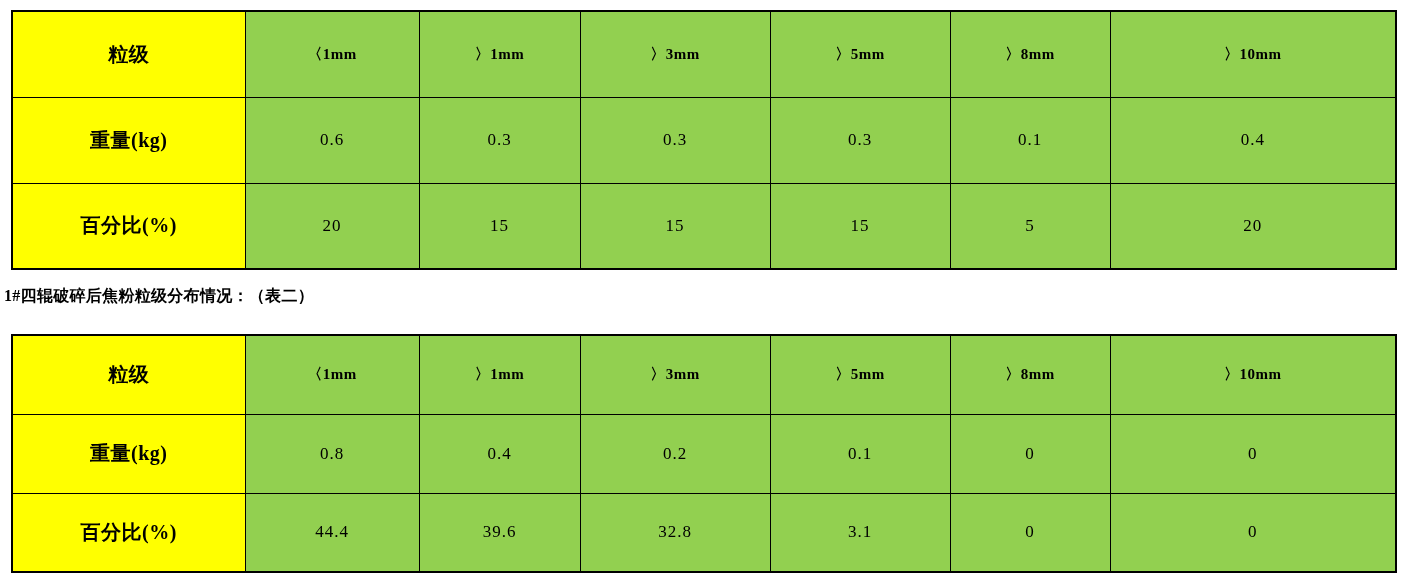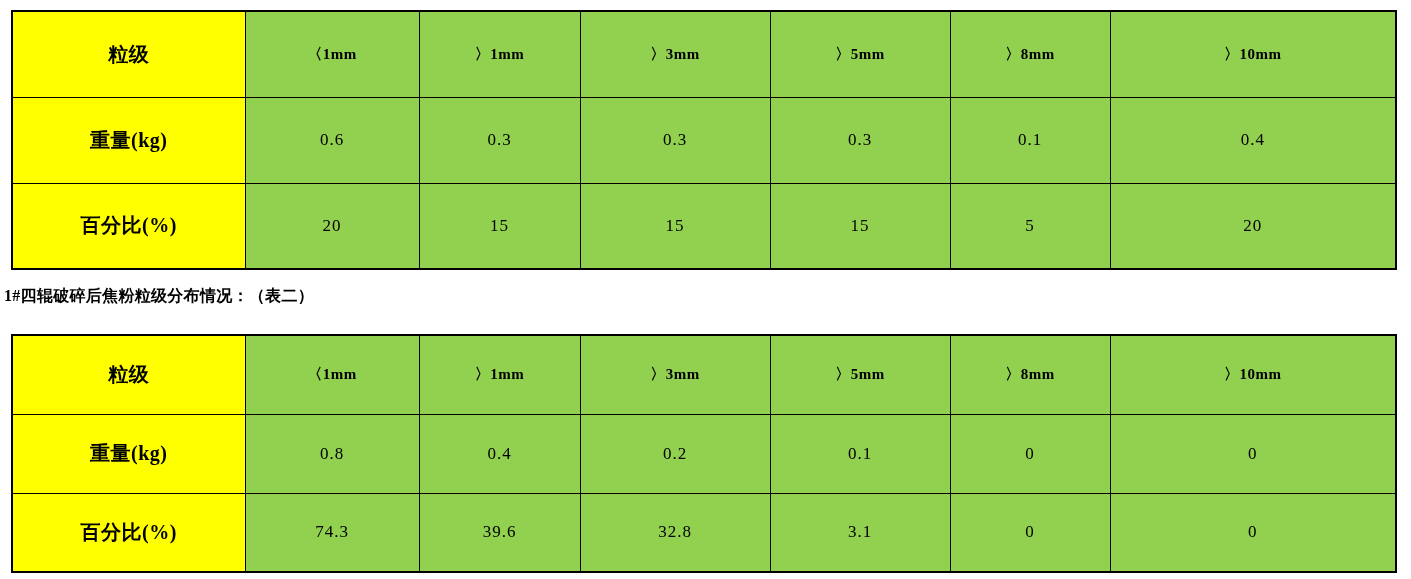--- a/index.html
+++ b/index.html
@@ -159,21 +159,21 @@
         <td class="label-cell">重量(kg)</td>
         <td class="num-cell">0.8</td>
         <td class="num-cell">0.4</td>
         <td class="num-cell">0.2</td>
         <td class="num-cell">0.1</td>
         <td class="num-cell">0</td>
         <td class="num-cell">0</td>
       </tr>
       <tr>
         <td class="label-cell">百分比(%)</td>
-        <td class="num-cell">74.3</td>
+        <td class="num-cell">44.4</td>
         <td class="num-cell">39.6</td>
         <td class="num-cell">32.8</td>
         <td class="num-cell">3.1</td>
         <td class="num-cell">0</td>
         <td class="num-cell">0</td>
       </tr>
     </tbody>
   </table>
 
 </div>

